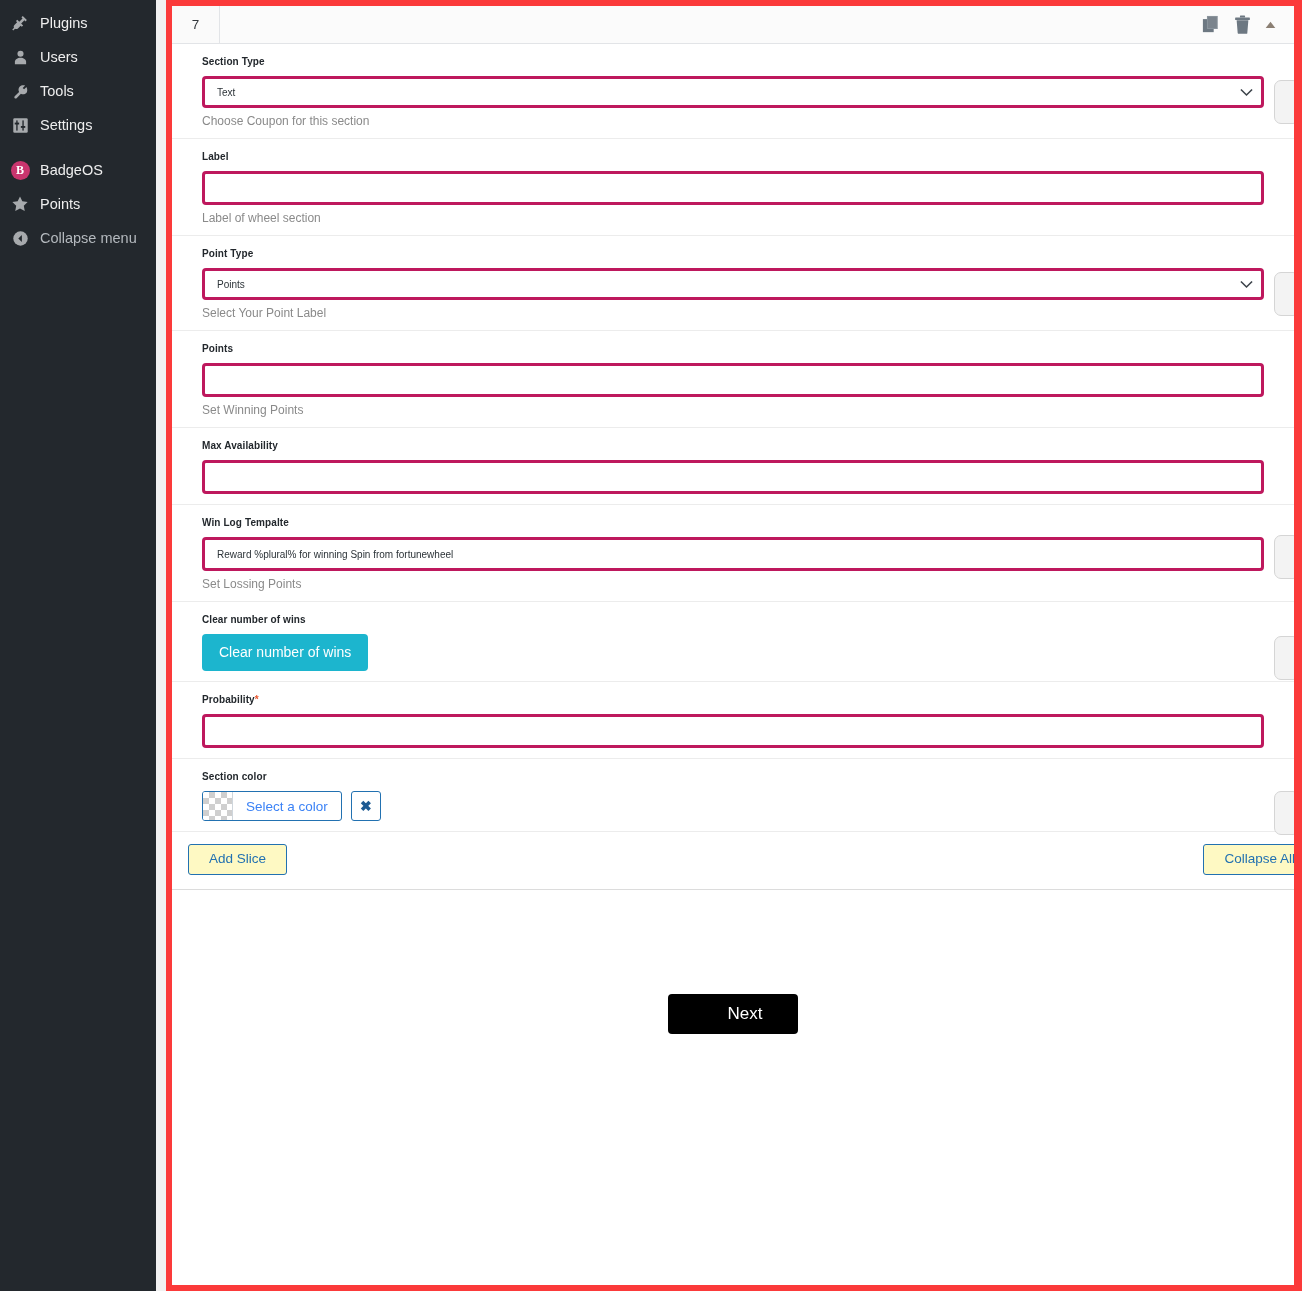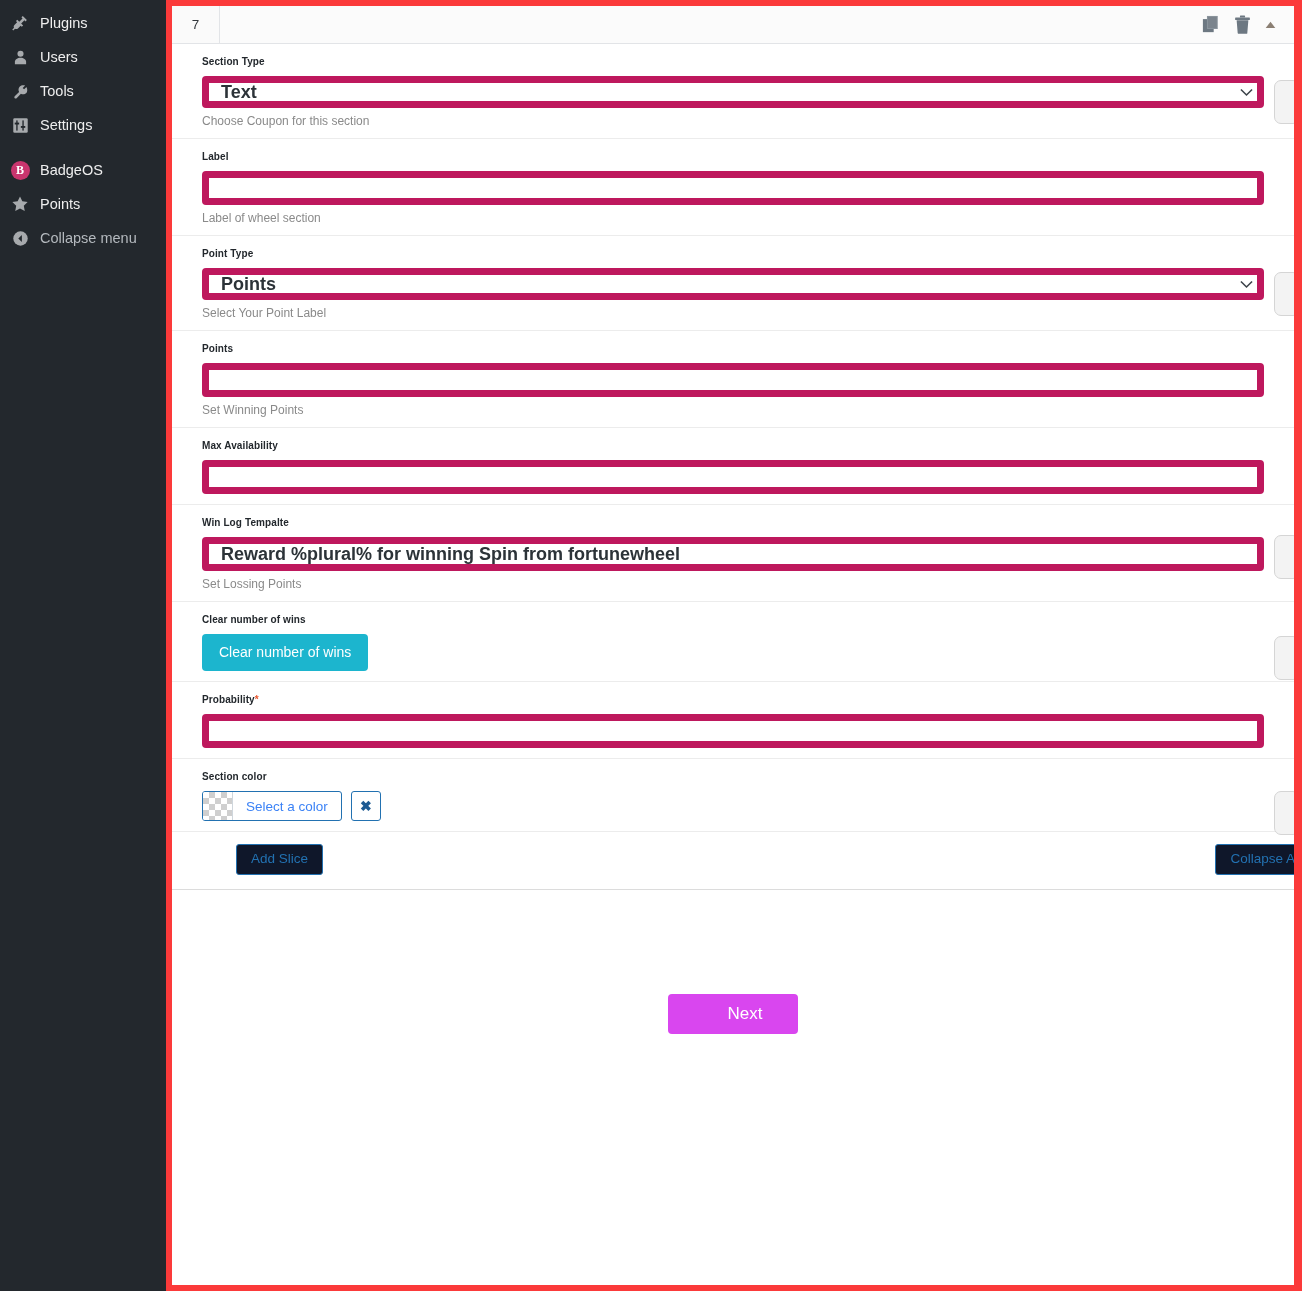--- a/index.html
+++ b/index.html
@@ -6,21 +6,21 @@
   html, body {
     width: 1302px; height: 1291px;
     background: #ffffff;
     font-family: "Liberation Sans", sans-serif;
     overflow: hidden;
   }
   .screen { position: relative; width: 1302px; height: 1291px; background: #f1f1f1; }
 
   
   .sidebar {
-    position: absolute; left: 0; top: 0; width: 172px; height: 1291px;
+    position: absolute; left: 0; top: 0; width: 156px; height: 1291px;
     background: #23282d;
   }
   .menu-item {
     display: flex; align-items: center;
     height: 34px; padding-left: 10px; gap: 10px;
     color: #b4b9be; font-size: 14px; line-height: 1;
   }
   .menu-item.sep-top { margin-top: 11px; }
   .menu-item .mi-label { color: #eeeeee; font-size: 14.5px; }
   .menu-item.collapse .mi-label { color: #b4b9be; }
@@ -76,26 +76,25 @@
   .f-label {
     font-size: 10px; font-weight: bold; color: #23282d;
     margin-bottom: 9px; letter-spacing: 0.1px;
   }
   .req { color: #e8552d; font-weight: bold; }
   .f-desc { font-size: 12px; color: #8a8a8a; margin-top: 6px; }
 
   .txt-input, .sel-input {
     display: block; width: 100%;
     height: 32px; line-height: 30px;
-    border: 7px solid #be185d; border-radius: 4px;
+    border: 3px solid #be185d; border-radius: 4px;
     background: #fff; color: #2c3338;
-    font-size: 18px; font-family: "Liberation Sans", sans-serif;
+    font-size: 10px; font-family: "Liberation Sans", sans-serif;
     padding: 0 12px;
     outline: none;
-    font-weight: bold;
   }
   .sel-wrap { position: relative; }
   .sel-input { appearance: none; -webkit-appearance: none; padding-right: 32px; }
   .sel-caret {
     position: absolute; right: 11px; top: 50%; transform: translateY(-50%);
     pointer-events: none;
   }
   .txt-input.tall { height: 34px; line-height: 32px; }
 
   .btn-teal {
@@ -146,37 +145,36 @@
 
   
   .slice-footer {
     display: flex; align-items: center; justify-content: space-between;
     padding: 12px 16px 14px 16px;
     background: #fff;
     border-bottom: 1px solid #dcdcdc;
   }
   .btn-outline {
     border: 1px solid #2271b1; border-radius: 3px;
-    background: #0f172a; color: #2271b1;
+    background: #fef9c3; color: #2271b1;
     font-size: 13.5px; font-family: "Liberation Sans", sans-serif;
-    padding: 7px 14px; cursor: pointer; line-height: 1.1;
+    padding: 7px 20px; cursor: pointer; line-height: 1.1;
     white-space: nowrap;
-    margin-left: 48px;
   }
   .collapse-all-wrap { position: relative; margin-right: -38px; }
 
   
   .next-zone {
     position: relative; height: 150px; background: #fff;
   }
   .btn-next {
     position: absolute; left: 50%; transform: translateX(-50%);
     top: 104px;
     width: 130px; height: 40px;
-    background: #d946ef; color: #ffffff;
+    background: #000000; color: #ffffff;
     border: none; border-radius: 4px;
     font-size: 17px; font-family: "Liberation Sans", sans-serif;
     cursor: pointer;
     padding-left: 24px;
   }
 
   
   .edge-ghost {
     position: absolute; right: -6px;
     width: 26px; height: 44px;

